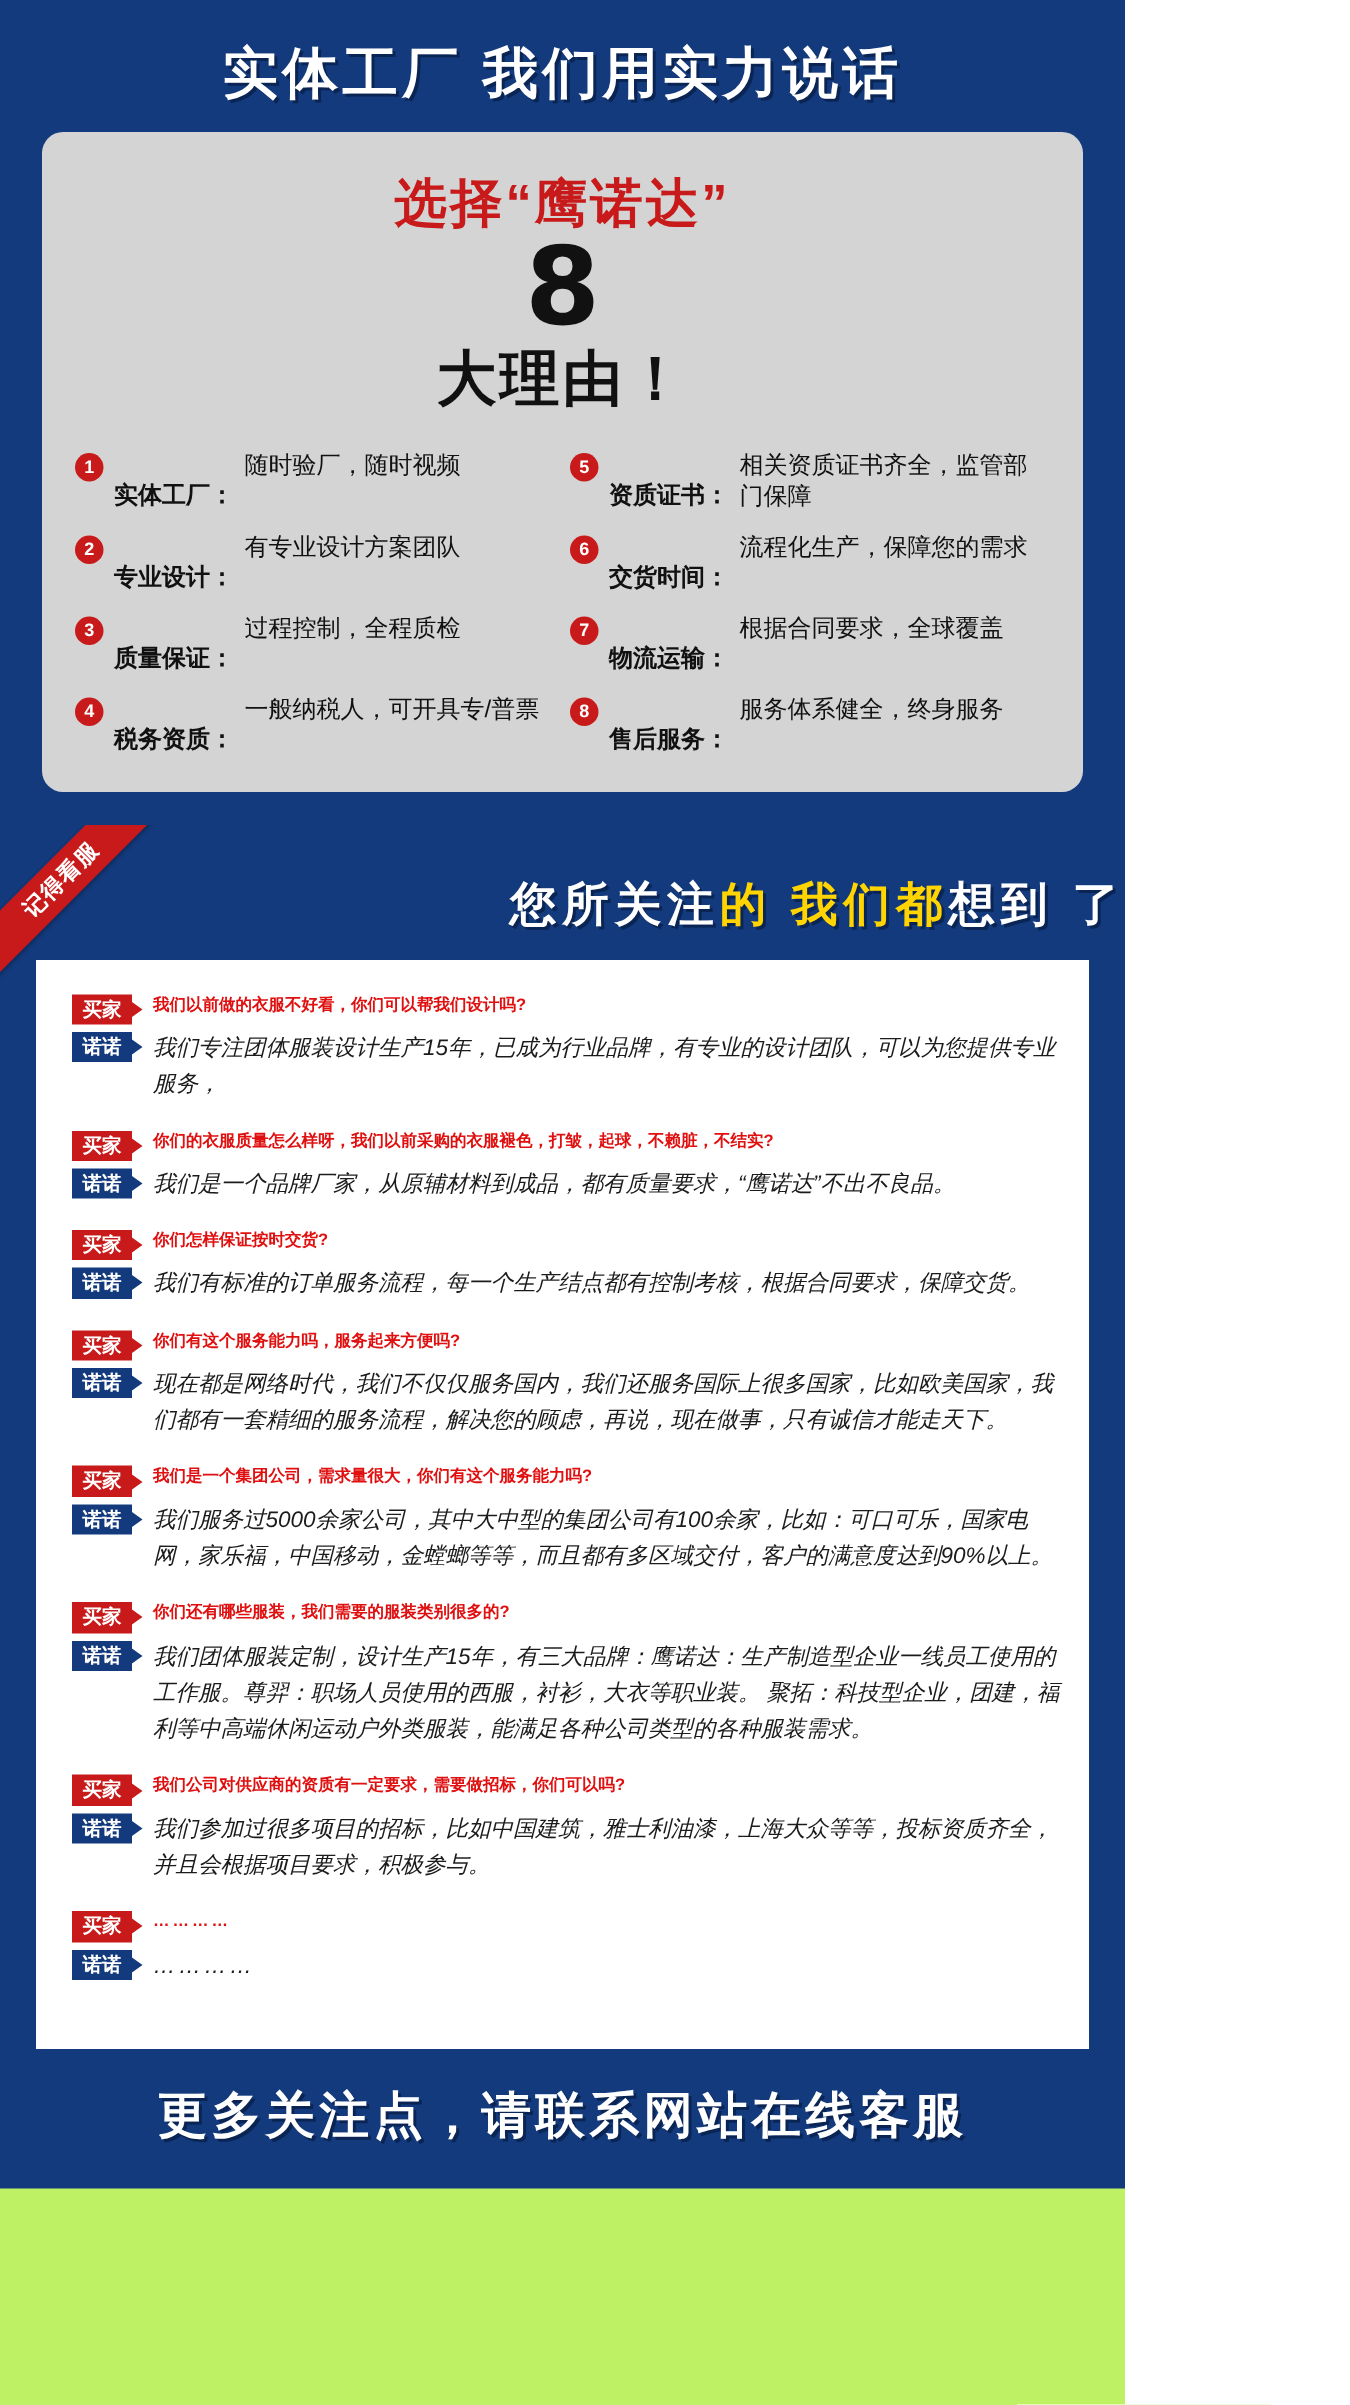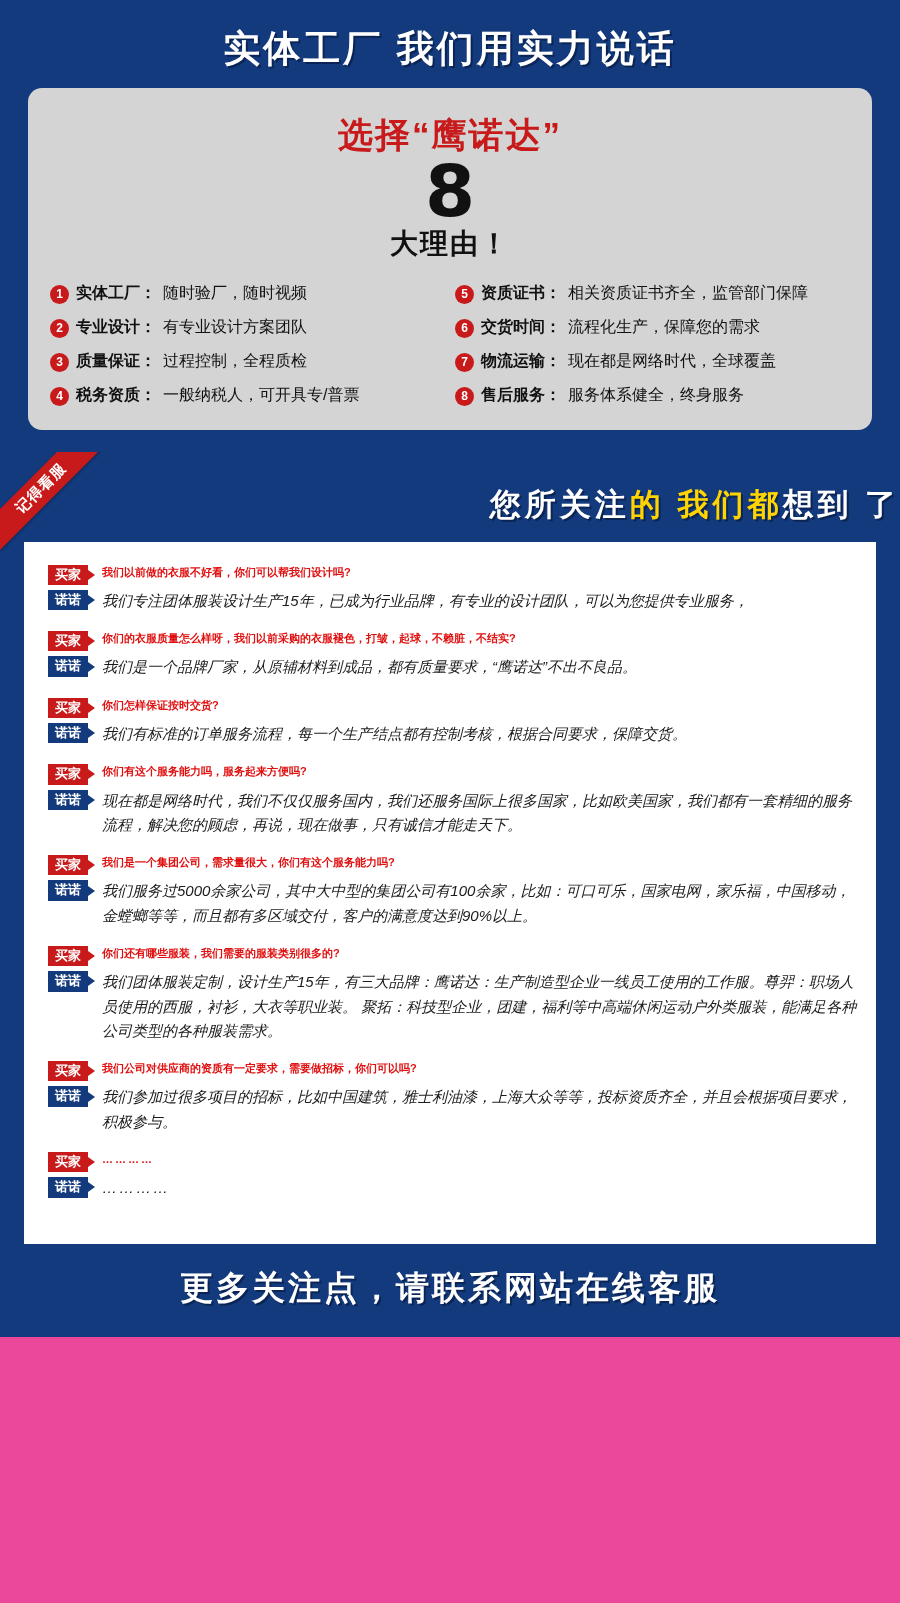--- a/index.html
+++ b/index.html
@@ -5,24 +5,24 @@
   html, body {
     margin: 0;
     padding: 0;
     background: #ffffff;
   }
   body {
     width: 900px;
     font-family: "Liberation Sans", "DejaVu Sans", sans-serif;
   }
   .page {
-    width: 900px;
+    width: 750px;
     min-height: 1603px;
     position: relative;
-    background: #ec4899;
+    background: #bef264;
   }
 
   
   .sec-reasons {
     background: #133a7c;
     padding: 14px 0 22px 0;
     position: relative;
   }
   .sec1-title {
     text-align: center;
@@ -57,21 +57,21 @@
   .rh-eight {
     color: #111111;
     font-size: 72px;
     font-weight: bold;
     line-height: 0.8;
     margin: 0 6px;
     font-family: "DejaVu Sans", sans-serif;
   }
   .rh-black {
     color: #111111;
-    font-size: 28px;
+    font-size: 40px;
     font-weight: bold;
     letter-spacing: 2px;
   }
   .reasons-grid {
     display: grid;
     grid-template-columns: 1fr 1fr;
     row-gap: 13px;
     column-gap: 10px;
   }
   .reason {
@@ -91,20 +91,21 @@
     font-size: 12px;
     line-height: 19px;
     text-align: center;
     font-weight: bold;
     margin-top: 2px;
   }
   .rlabel {
     font-weight: bold;
     color: #111111;
     white-space: nowrap;
+    margin-top: 20px;
   }
   .rtext {
     color: #111111;
   }
 
   
   .sec-faq {
     background: #133a7c;
     padding: 16px 0 0 0;
     position: relative;
@@ -239,21 +240,21 @@
           <span class="rtext">流程化生产，保障您的需求</span>
         </div>
         <div class="reason">
           <span class="rnum">3</span>
           <span class="rlabel">质量保证：</span>
           <span class="rtext">过程控制，全程质检</span>
         </div>
         <div class="reason">
           <span class="rnum">7</span>
           <span class="rlabel">物流运输：</span>
-          <span class="rtext">现在都是网络时代，全球覆盖</span>
+          <span class="rtext">根据合同要求，全球覆盖</span>
         </div>
         <div class="reason">
           <span class="rnum">4</span>
           <span class="rlabel">税务资质：</span>
           <span class="rtext">一般纳税人，可开具专/普票</span>
         </div>
         <div class="reason">
           <span class="rnum">8</span>
           <span class="rlabel">售后服务：</span>
           <span class="rtext">服务体系健全，终身服务</span>

